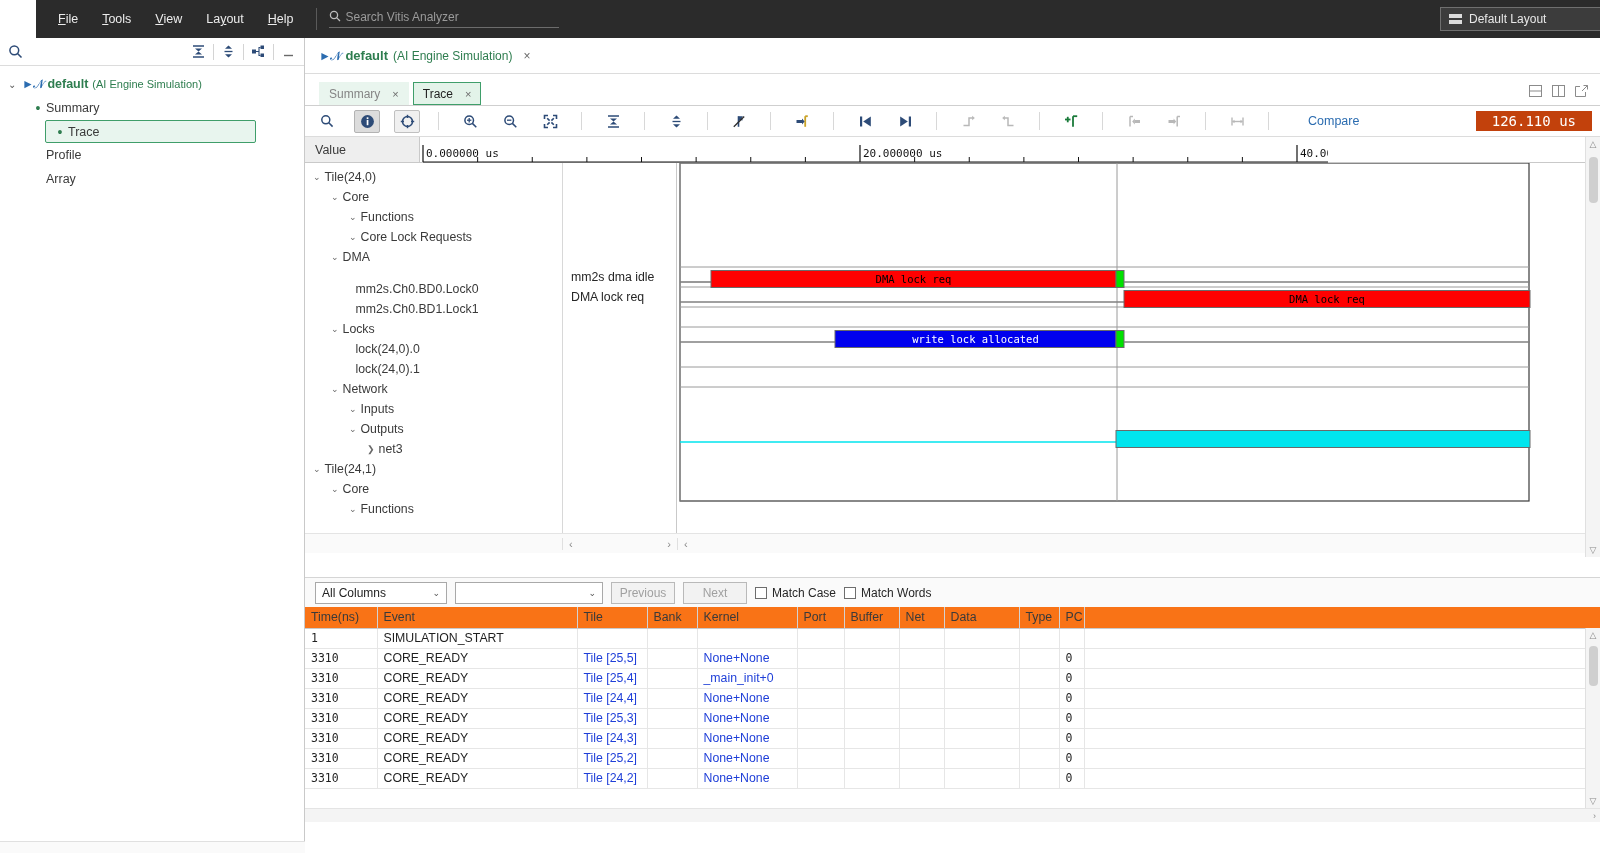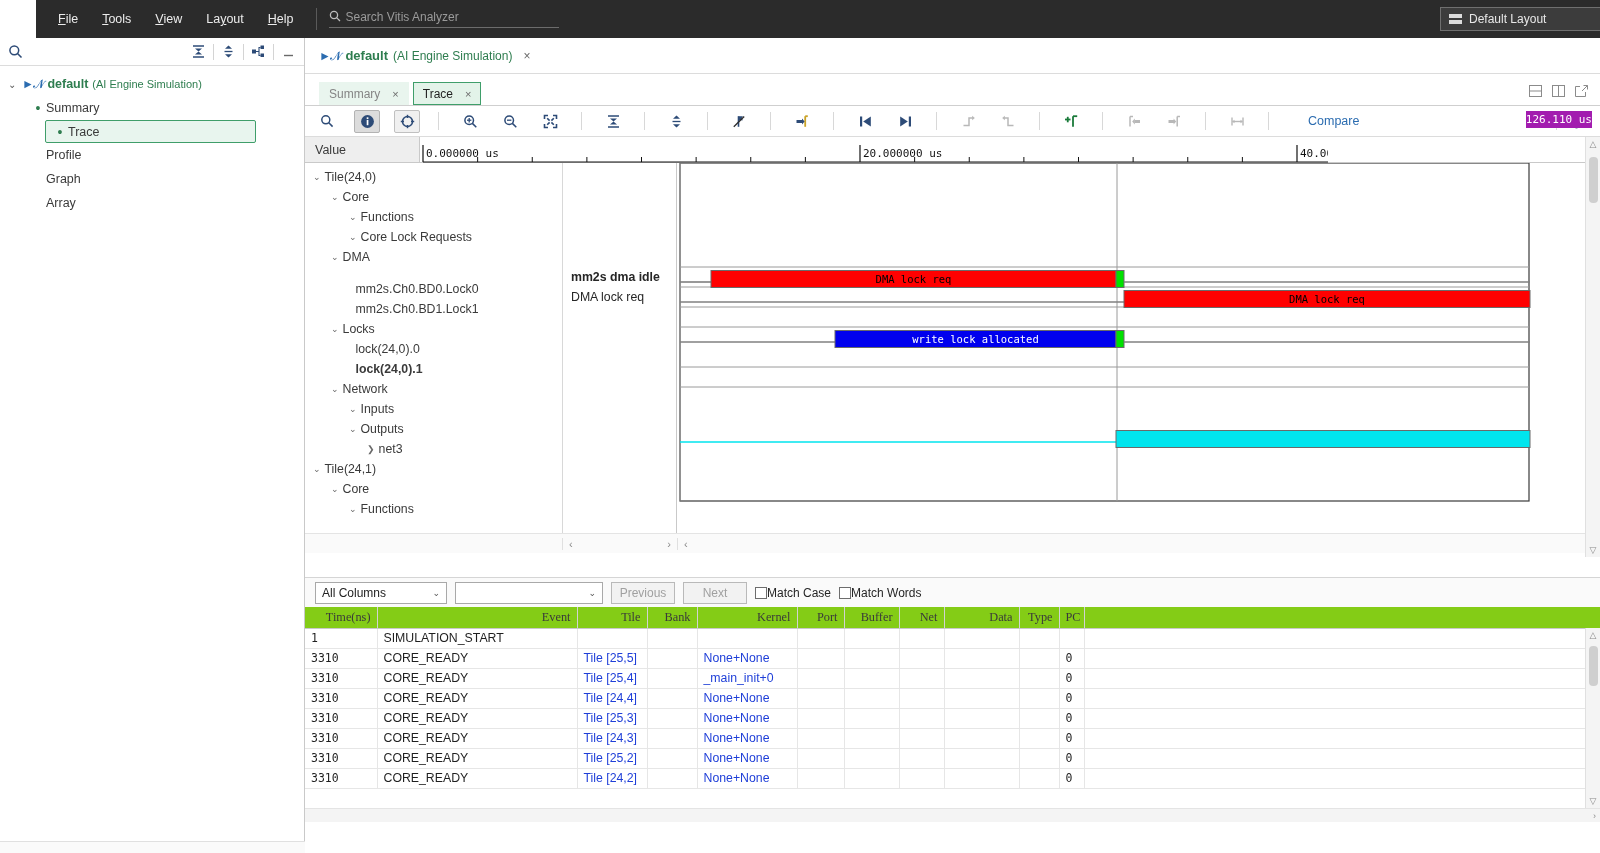--- a/index.html
+++ b/index.html
@@ -151,22 +151,22 @@
 
   .trow {
     height: 20px; display:flex; align-items:center;
     white-space:nowrap; font-size:12.3px; color:#3a3a3a;
   }
   .trow .tchev { color:#6a6a6a; font-size:9px; margin-right:4px; }
   .vrow { height:20px; display:flex; align-items:center; font-size:12.3px; color:#262626; }
 
   .tooltip-time {
     position:absolute; right:8px; top:-26px;
-    background:#a21caf; color:#ffffff; font-size:11px;
-    padding: 2px 0; font-family:"DejaVu Sans Mono", monospace;
+    background:#c2410c; color:#ffffff; font-size:14px;
+    padding: 2px 16px; font-family:"DejaVu Sans Mono", monospace;
     z-index: 5; white-space:nowrap;
   }
 
   .ruler-svgwrap { position:absolute; left:0; top:0; }
 
   
   .wf-scrollrow {
     height: 20px; display:flex; align-items:center;
     border-top:1px solid #e4e4e4; background:#fafafa;
   }
@@ -191,30 +191,30 @@
     min-width: 100px;
   }
   .sel .caret { margin-left:auto; padding-left:12px; color:#555; font-size:9px; }
   .sel.wide { width: 132px; }
   .sel.combo { width: 148px; }
   .btn {
     height:22px; min-width:64px; border:1px solid #b9b9b9; background:#f2f2f2;
     display:flex; align-items:center; justify-content:center;
     font-size:12px; color:#a0a0a0;
   }
-  .chk { display:flex; align-items:center; font-size:12px; color:#262626; }
+  .chk { display:flex; align-items:center; gap:5px; font-size:12px; color:#262626; }
   .chkbox { width:12px; height:12px; border:1px solid #6d6d6d; background:#fff; }
 
   
   .evt-wrap { position:relative; width:1295px; height: 215px; background:#fff; overflow:hidden;}
   .evt-table { width: 100%; border-collapse: collapse; table-layout: fixed; font-size:12.3px;}
   .evt-table th {
-    background:#84cc16; border-right:1px solid #d2d2d2; border-bottom:1px solid #c9c9c9;
-    text-align:right; font-weight: normal; color:#3a3a3a; height:21px;
-    padding: 0 6px; font-size:12.3px;font-family:Liberation Serif, serif;
+    background:#f97316; border-right:1px solid #d2d2d2; border-bottom:1px solid #c9c9c9;
+    text-align:left; font-weight: normal; color:#3a3a3a; height:21px;
+    padding: 0 6px; font-size:12.3px;
   }
   .evt-table td {
     border-right:1px solid #e6e6e6; border-bottom:1px solid #e6e6e6;
     height:20px; padding: 0 6px; color:#1f1f1f; white-space:nowrap; overflow:hidden;
   }
   .evt-table td.link { color:#1f3fd8; }
   .evt-table td.mono { font-family:"DejaVu Sans Mono", monospace; font-size:11.5px;}
 
   
   .vscroll {
@@ -324,24 +324,20 @@
         <span class="bullet">•</span>
         <span class="tree-label">Summary</span>
       </div>
       <div class="tree-row selected">
         <span class="bullet">•</span>
         <span class="tree-label">Trace</span>
       </div>
       <div class="tree-row indent1">
         <span class="bullet empty">•</span>
         <span class="tree-label">Profile</span>
-      </div>
-      <div class="tree-row indent1">
-        <span class="bullet empty">•</span>
-        <span class="tree-label">Graph</span>
       </div>
       <div class="tree-row indent1">
         <span class="bullet empty">•</span>
         <span class="tree-label">Array</span>
       </div>
     </div>
     <div class="statusbar"></div>
   </div>
 
   <div class="main">
@@ -626,21 +622,21 @@
               <span>mm2s.Ch0.BD1.Lock1</span>
             </div>
             <div class="trow" style="padding-left: 26px;">
               <span class="tchev">⌄</span>
               <span>Locks</span>
             </div>
             <div class="trow" style="padding-left: 44px;">
               <span class="tchev">&nbsp;</span>
               <span>lock(24,0).0</span>
             </div>
-            <div class="trow" style="padding-left: 44px; font-weight: bold;">
+            <div class="trow" style="padding-left: 44px;">
               <span class="tchev">&nbsp;</span>
               <span>lock(24,0).1</span>
             </div>
             <div class="trow" style="padding-left: 26px;">
               <span class="tchev">⌄</span>
               <span>Network</span>
             </div>
             <div class="trow" style="padding-left: 44px;">
               <span class="tchev">⌄</span>
               <span>Inputs</span>
@@ -665,21 +661,21 @@
               <span class="tchev">⌄</span>
               <span>Functions</span>
             </div>
           </div>
         <div class="values-col" id="values-col" style="border-left: 1px solid rgb(216, 216, 216); border-right: 1px solid rgb(201, 201, 201); padding-top: 4px;">
             <div class="vrow" style="padding-left: 8px;"></div>
             <div class="vrow" style="padding-left: 8px;"></div>
             <div class="vrow" style="padding-left: 8px;"></div>
             <div class="vrow" style="padding-left: 8px;"></div>
             <div class="vrow" style="padding-left: 8px;"></div>
-            <div class="vrow" style="padding-left: 8px; font-weight: bold;">mm2s dma idle</div>
+            <div class="vrow" style="padding-left: 8px;">mm2s dma idle</div>
             <div class="vrow" style="padding-left: 8px;">DMA lock req</div>
             <div class="vrow" style="padding-left: 8px;"></div>
             <div class="vrow" style="padding-left: 8px;"></div>
             <div class="vrow" style="padding-left: 8px;"></div>
             <div class="vrow" style="padding-left: 8px;"></div>
             <div class="vrow" style="padding-left: 8px;"></div>
             <div class="vrow" style="padding-left: 8px;"></div>
             <div class="vrow" style="padding-left: 8px;"></div>
             <div class="vrow" style="padding-left: 8px;"></div>
             <div class="vrow" style="padding-left: 8px;"></div>

